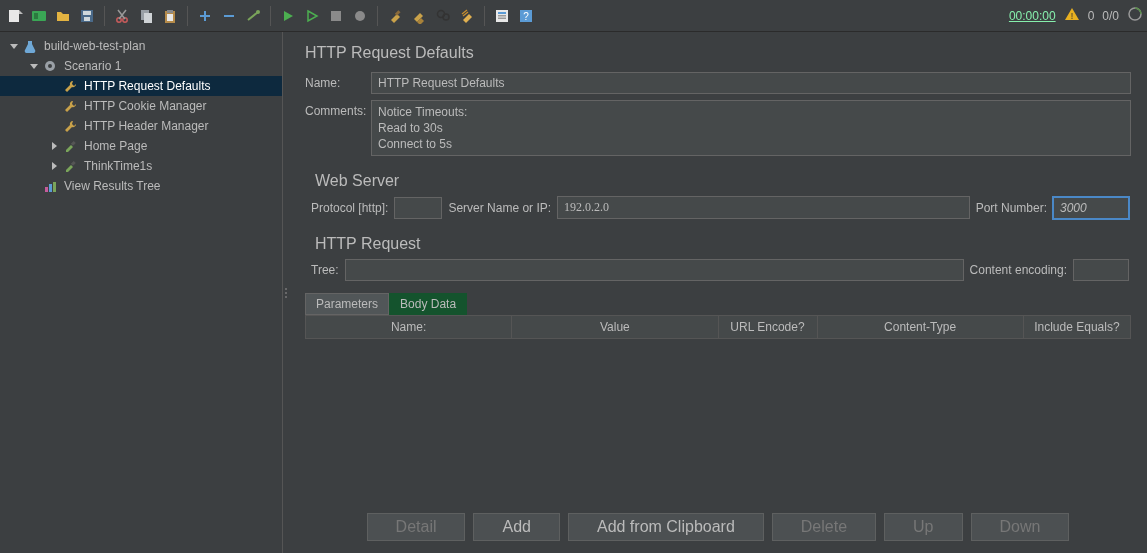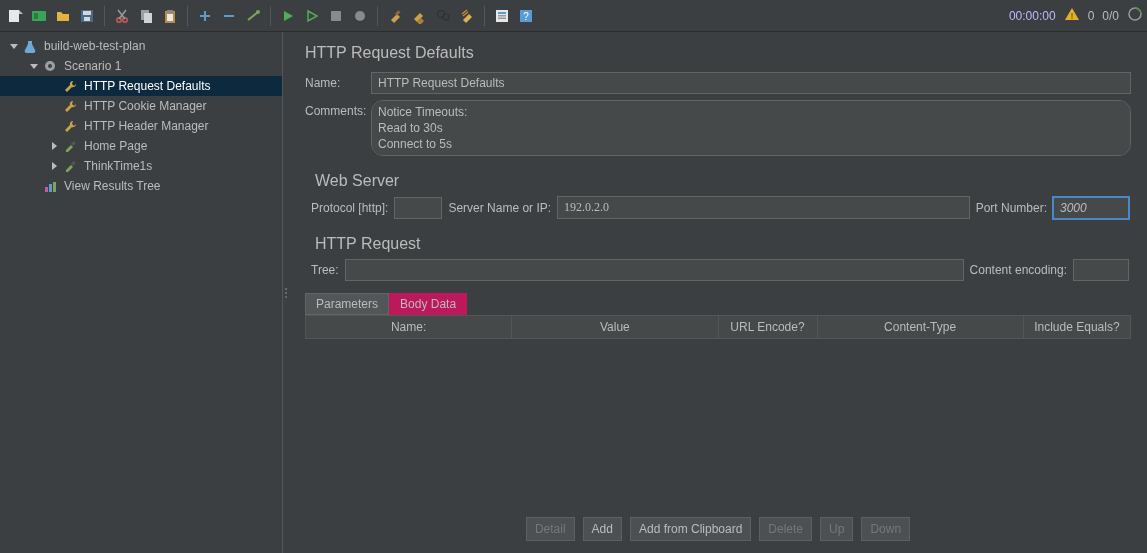--- a/index.html
+++ b/index.html
@@ -99,21 +99,20 @@
   font-size: 12px;
   font-family: inherit;
 }
 .text-input.focused { border: 1px solid #4a88c7; outline: 1px solid #4a88c7; }
 .name-input { flex: 1; }
 .comments-input {
   flex: 1;
   height: 56px;
   resize: none;
   line-height: 1.35;
-  border-radius: 12px;
 }
 .tabs-row {
   display: flex;
   border-bottom: 1px solid #555;
   margin-top: 4px;
 }
 .tab {
   padding: 4px 10px;
   background: #3c3f41;
   color: #bbbbbb;
@@ -142,21 +141,21 @@
 .server-input { flex: 1; font-family: Liberation Serif, serif; }
 .port-input { width: 76px; font-style: italic; }
 .path-input { flex: 1; }
 .enc-input { width: 56px; }
 .sub-tabs {
   display: flex;
   margin-top: 6px;
 }
 .sub-tab {
   padding: 3px 10px;
-  background: #be185d;
+  background: #14532d;
   color: #bbbbbb;
   cursor: pointer;
   border: 1px solid transparent;
 }
 .sub-tab.active {
   background: #515658;
   border: 1px solid #646464;
   text-align: center;
 }
 .params-title {
@@ -181,29 +180,29 @@
 .button-row {
   display: flex;
   justify-content: center;
   gap: 8px;
   padding: 10px 0 4px 0;
 }
 .btn {
   background: #4c5052;
   border: 1px solid #5e6060;
   color: #bbbbbb;
-  padding: 4px 8px;
-  font-size: 12px;
+  padding: 4px 28px;
+  font-size: 16px;
   cursor: pointer;
 }
 .btn:disabled {
   color: #777;
   cursor: default;
 }
-.status-time { color: #c4b5fd; }
+.status-time { color: #86efac; text-decoration: underline; }
 .status-count { color: #bbbbbb; }
 .drag-handle {
   width: 6px;
   display: flex;
   flex-direction: column;
   align-items: center;
   justify-content: center;
   cursor: col-resize;
   gap: 2px;
 }

